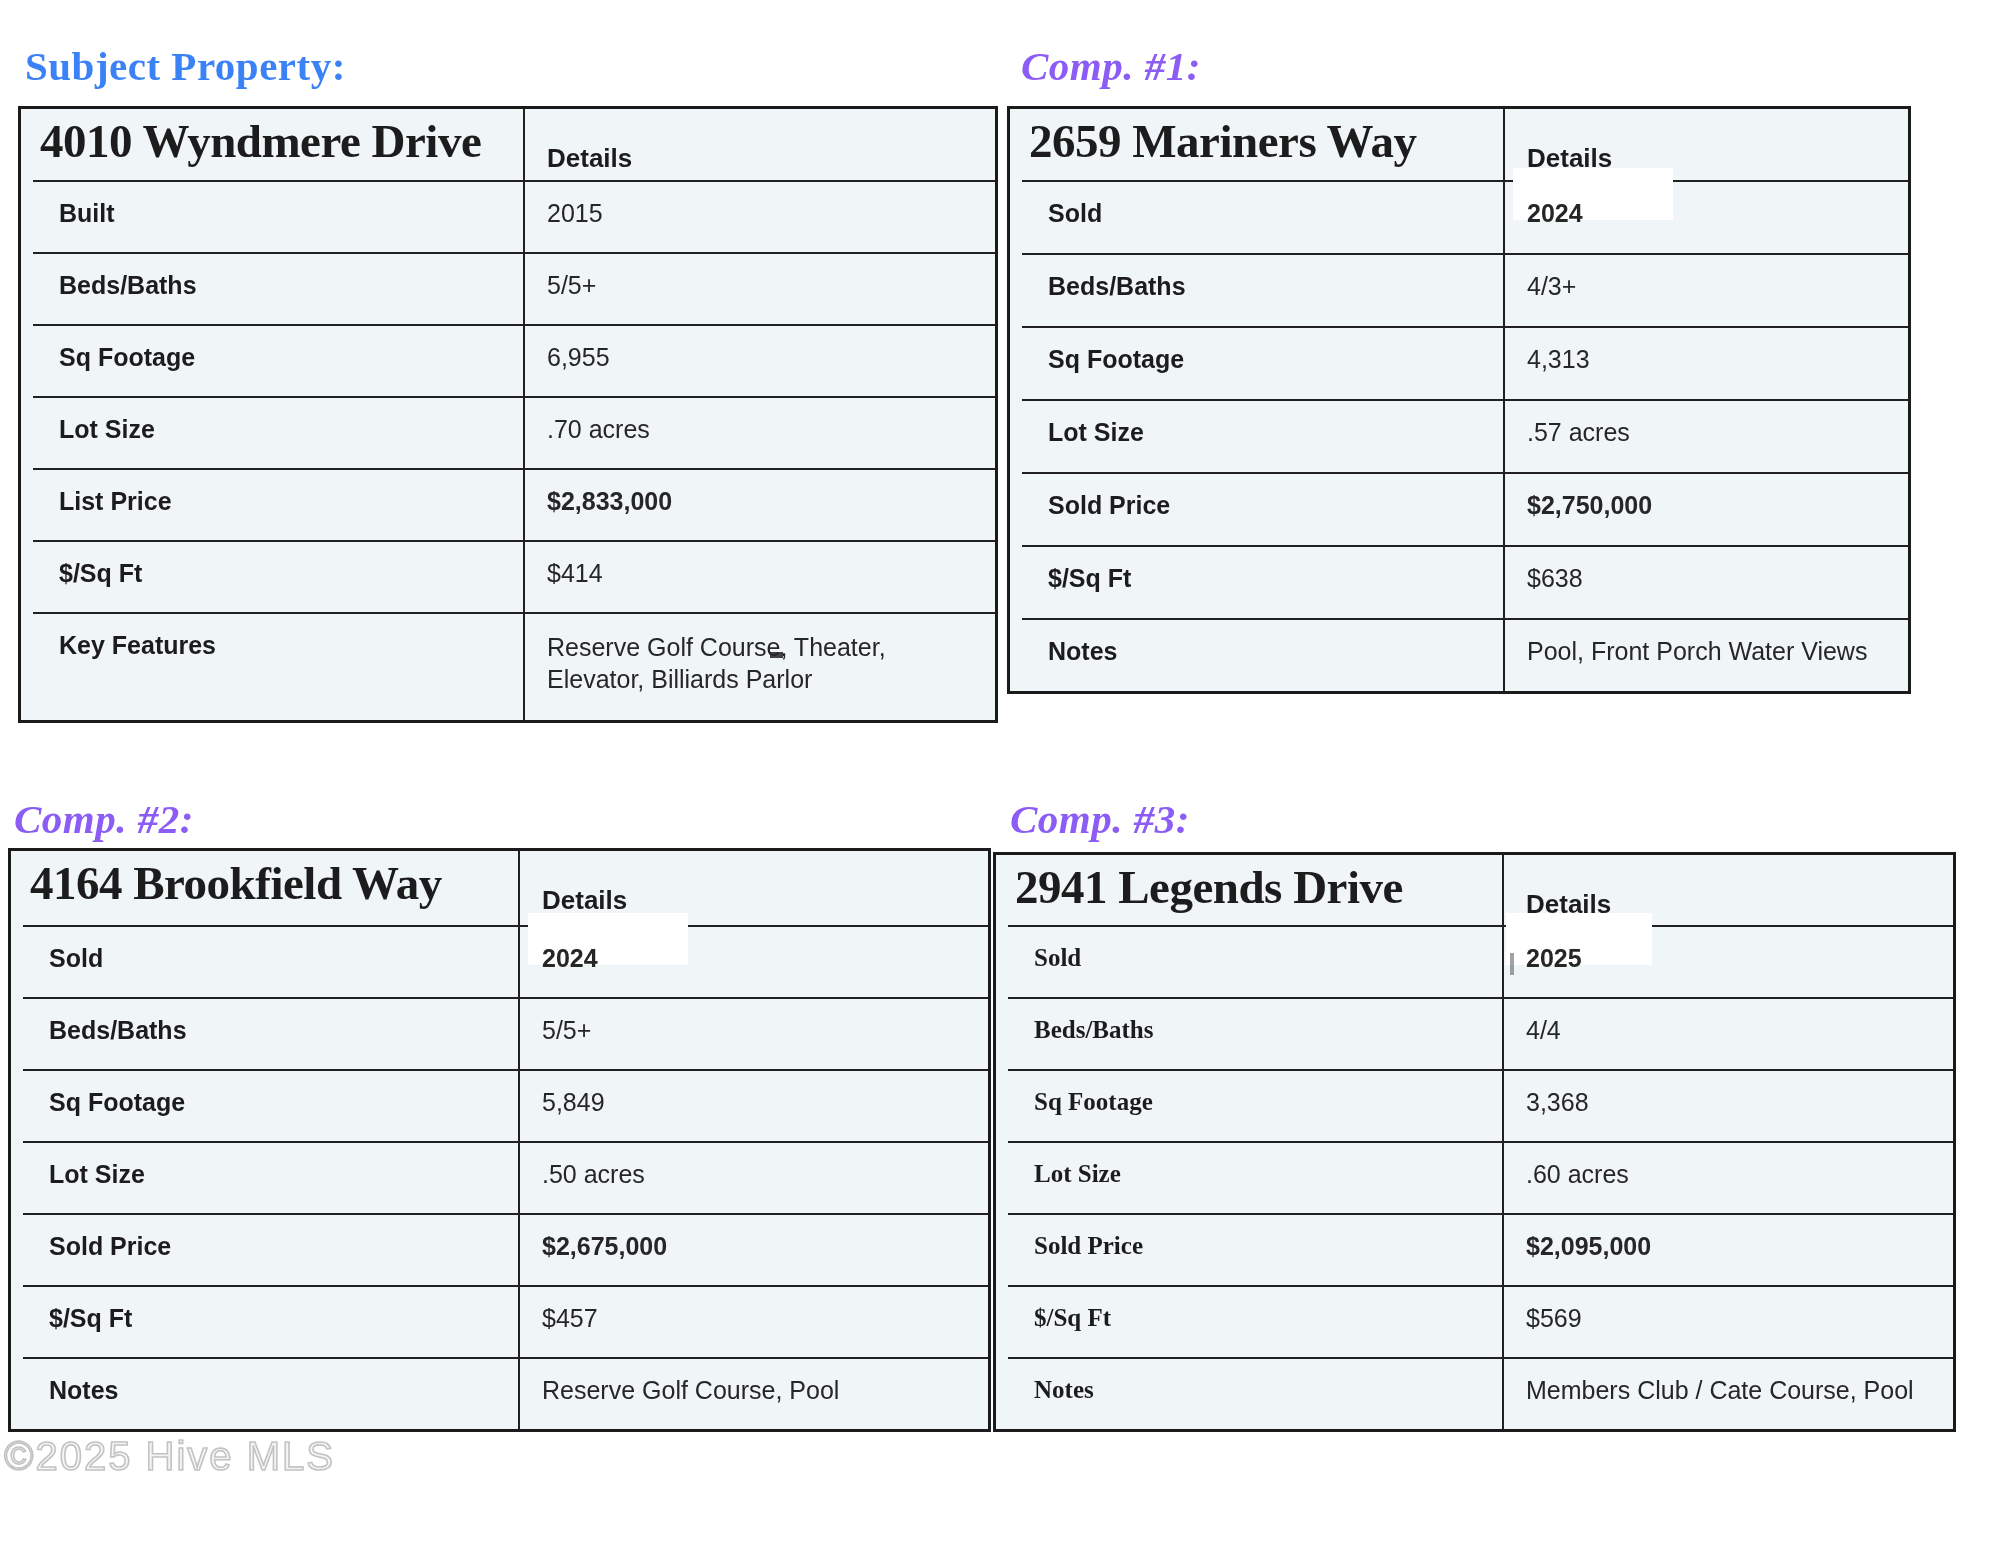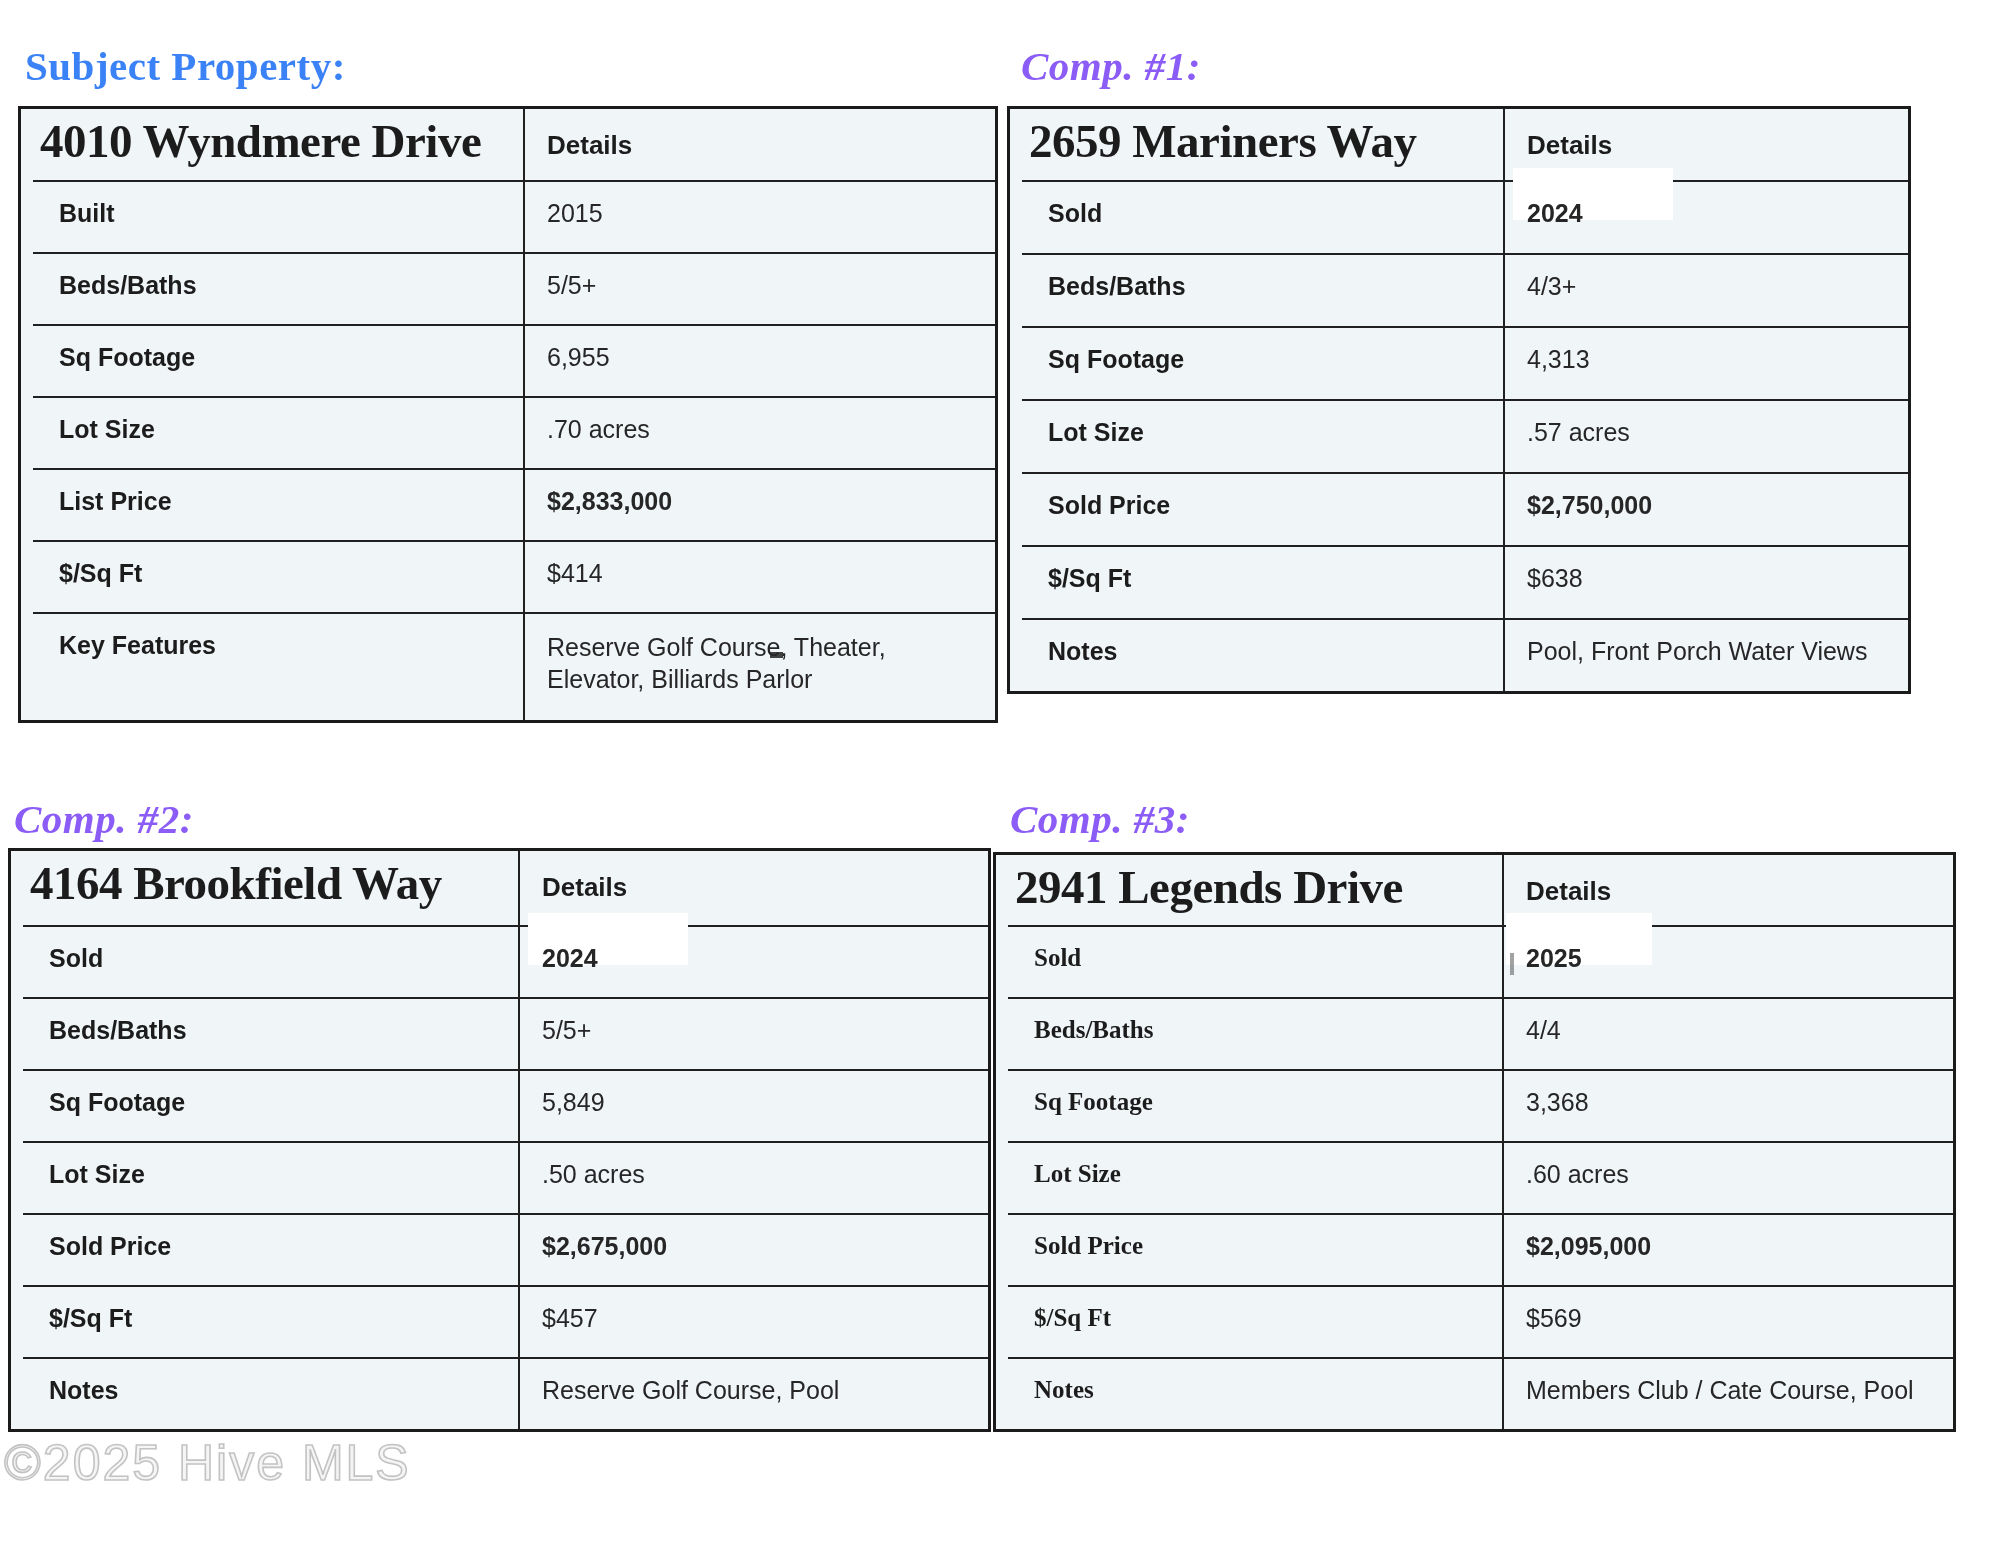--- a/index.html
+++ b/index.html
@@ -42,39 +42,39 @@
   #t-comp1  .tr{height:71px;}   #t-comp1  .tr.header{height:71px;}
   #t-comp2  .tr{height:70px;}   #t-comp2  .tr.header{height:74px;}
   #t-comp3  .tr{height:70px;}
 
   
   .tr.header .td.addr{font-family:"Liberation Serif","DejaVu Serif",serif;font-weight:bold;
                       font-size:47px;padding:8px 4px 0 7px;line-height:1.05;letter-spacing:-0.5px;
                       overflow:hidden;white-space:nowrap;}
   .addr-blue{color:#315169;}
   .addr-red{color:#e23c3c;}
-  .td.dhead{font-weight:bold;font-size:26px;padding-top:21px;color:#1c1c1c;}
+  .td.dhead{font-weight:bold;font-size:26px;padding-top:34px;color:#1c1c1c;}
 
   
   .val-bold .vtext{font-weight:bold;}
   .val-blue{color:#2e7de2;}
   .multiline .vtext{display:inline-block;max-width:445px;line-height:1.28;}
 
   
   .patch::before{content:"";position:absolute;left:8px;top:-14px;width:160px;height:52px;
                  background:#ffffff;z-index:1;}
   #t-comp3 .patch::before{left:2px;width:146px;}
   #t-comp3 .patch::after{content:"";position:absolute;left:6px;top:26px;width:4px;height:22px;
                  background:#555;opacity:.55;z-index:2;}
 
   
   #dash-artifact{position:absolute;left:770px;top:652px;width:13px;height:6px;background:#414141;}
 
   
-  #watermark{position:absolute;left:4px;top:1434px;font-size:50px;letter-spacing:2px;
+  #watermark{position:absolute;left:4px;top:1434px;font-size:40px;letter-spacing:2px;
              font-family:"Liberation Sans",sans-serif;color:#f5f5f5;
              -webkit-text-stroke:1.6px #c3c3c3;white-space:nowrap;}
 </style>
 </head>
 <body>
 
 <div id="page">
 
   <div class="title subject" id="title-subject">Subject Property:</div>
   <div class="ptable" id="t-subject">

